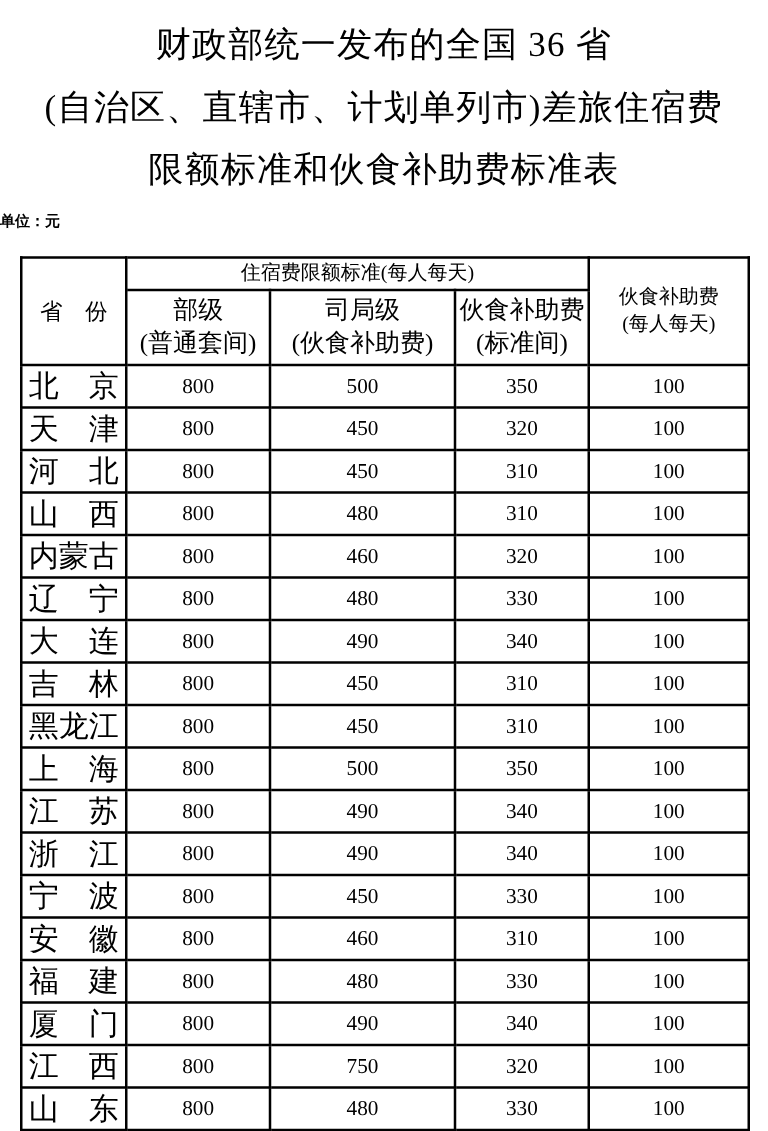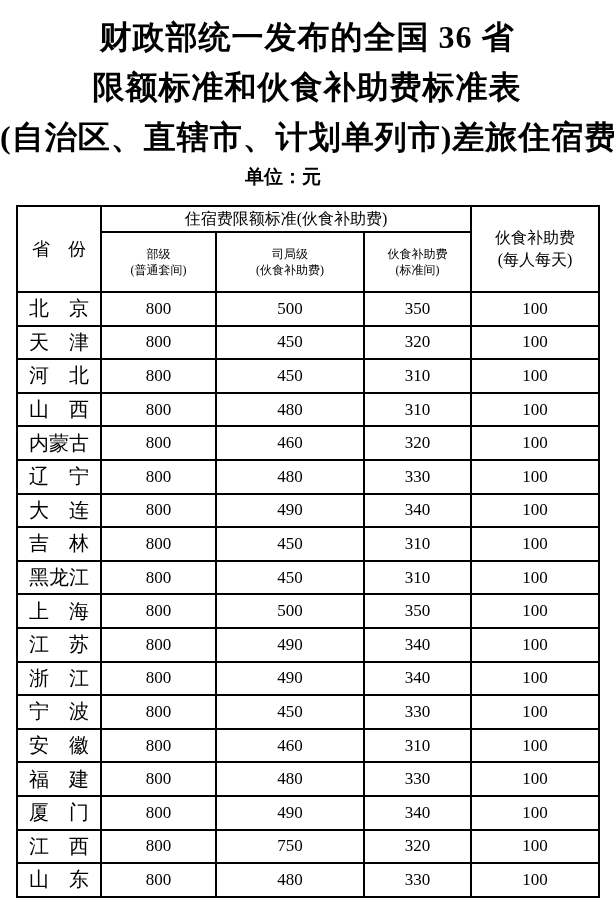--- a/index.html
+++ b/index.html
@@ -16,30 +16,30 @@
     width: 614px;
     height: 905px;
     background: #ffffff;
     box-sizing: border-box;
   }
   .title-block {
     padding-top: 12px;
     text-align: center;
   }
   .title-line {
-    font-size: 32px;
+    font-size: 28px;
     line-height: 50px;
-    font-weight: bold;
+    font-weight: normal;
     letter-spacing: 1px;
     white-space: nowrap;
   }
   .unit-label {
-    text-align: center;
+    text-align: left;
     padding-right: 48px;
-    font-size: 19px;
+    font-size: 12px;
     font-weight: bold;
     margin-top: 6px;
     line-height: 18px;
   }
   table.fee-table {
     border-collapse: collapse;
     table-layout: fixed;
     margin: 19px 0 0 16px;
     width: 582px;
   }
@@ -51,71 +51,71 @@
     padding: 0;
     font-weight: normal;
     overflow: hidden;
   }
   .hdr-group {
     font-size: 16px;
     height: 24px;
     line-height: 1.1;
   }
   .hdr-sub {
-    font-size: 12px;
+    font-size: 20px;
     height: 58px;
     line-height: 1.35;
     white-space: pre-line;
     margin-top: 40px;
   }
   .hdr-province {
     font-size: 18px;
     margin-left: 28px;
   }
   .hdr-meal {
     font-size: 16px;
     line-height: 1.4;
     white-space: pre-line;
   }
   tbody td {
     height: 31.6px;
   }
   td.cell-province {
-    font-size: 20px;
+    font-size: 24px;
   }
   td.cell-num {
     font-size: 17px;
     font-family: "Liberation Serif", "DejaVu Serif", serif;
   }
 </style>
 </head>
 <body>
 
 <div class="page">
 
   <div class="title-block">
     <div class="title-line">财政部统一发布的全国 36 省</div>
+    <div class="title-line">(自治区、直辖市、计划单列市)差旅住宿费</div>
     <div class="title-line">限额标准和伙食补助费标准表</div>
-    <div class="title-line">(自治区、直辖市、计划单列市)差旅住宿费</div>
   </div>
 
   <div class="unit-label">单位：元</div>
 
   <table class="fee-table">
     <colgroup>
       <col style="width:84px">
       <col style="width:115px">
       <col style="width:148px">
       <col style="width:107px">
       <col style="width:128px">
     </colgroup>
     <thead>
       <tr>
         <th class="hdr-province" rowspan="2">省　份</th>
-        <th class="hdr-group" colspan="3">住宿费限额标准(伙食补助费)</th>
+        <th class="hdr-group" colspan="3">住宿费限额标准(每人每天)</th>
         <th class="hdr-meal" rowspan="2">伙食补助费
 (每人每天)</th>
       </tr>
       <tr>
         <th class="hdr-sub">部级
 (普通套间)</th>
         <th class="hdr-sub">司局级
 (伙食补助费)</th>
         <th class="hdr-sub">伙食补助费
 (标准间)</th>

